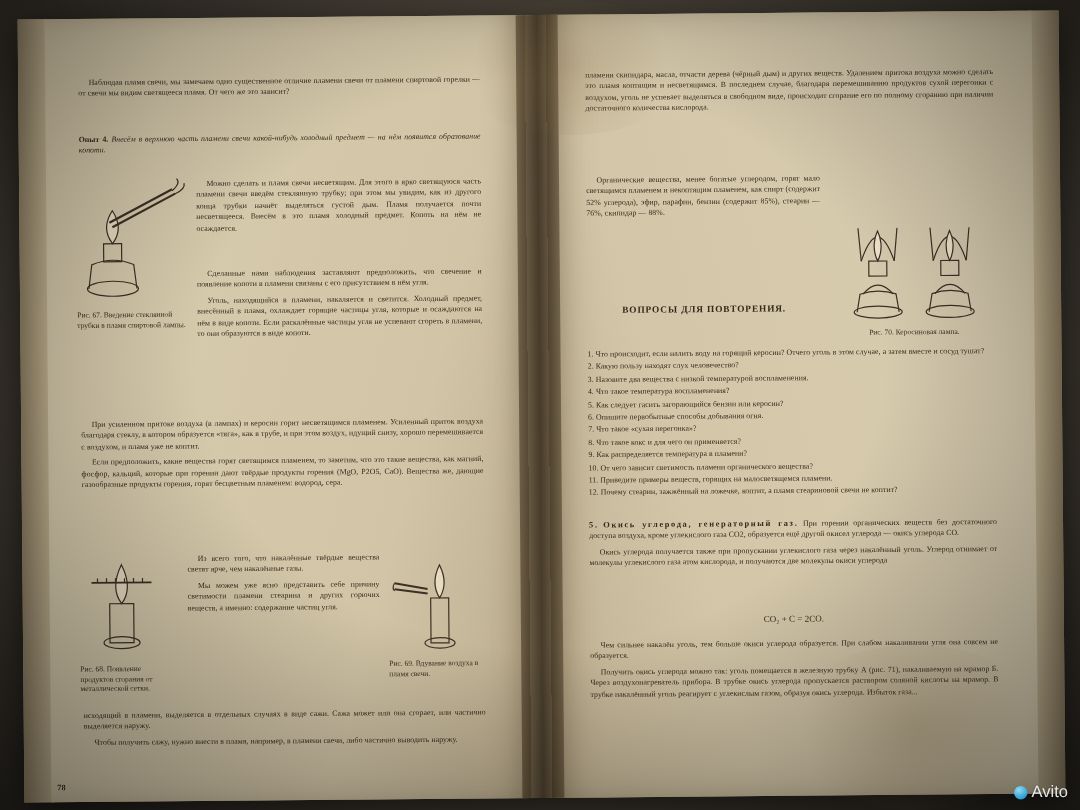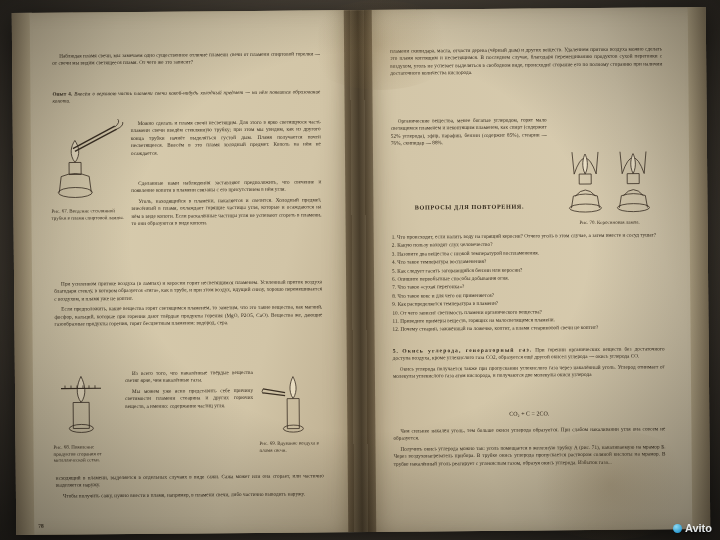--- a/index.html
+++ b/index.html
@@ -50,21 +50,21 @@
   .fig{position:absolute;}
   .fig svg{display:block;}
   .pgnum{position:absolute;font-size:5.5px;color:#3a2f20;font-weight:bold;}
 
   
   .wm{position:absolute;right:8px;bottom:6px;display:flex;align-items:center;
       gap:3px;opacity:.92;}
   .wm .dot{width:9px;height:9px;border-radius:50%;
       background:radial-gradient(circle at 35% 30%,#8fe3ff,#0a8fd6);}
   .wm .txt{color:#f2f6f8;font-family:"Liberation Sans",sans-serif;
-      font-size:11px;font-weight:bold;text-shadow:0 1px 2px rgba(0,0,0,.6);}
+      font-size:11px;font-weight:normal;text-shadow:0 1px 2px rgba(0,0,0,.6);}
 </style>
 </head>
 <body>
 
 <div class="photo">
   <div class="book">
     <div class="edge-l"></div>
     <div class="edge-r"></div>
 
     <div class="page left">

